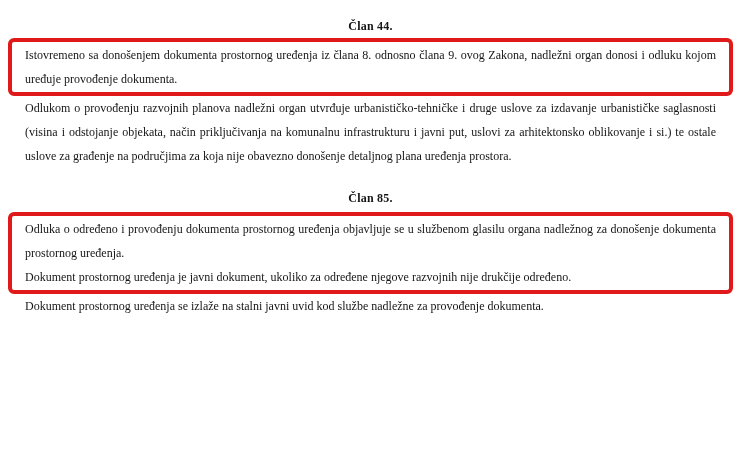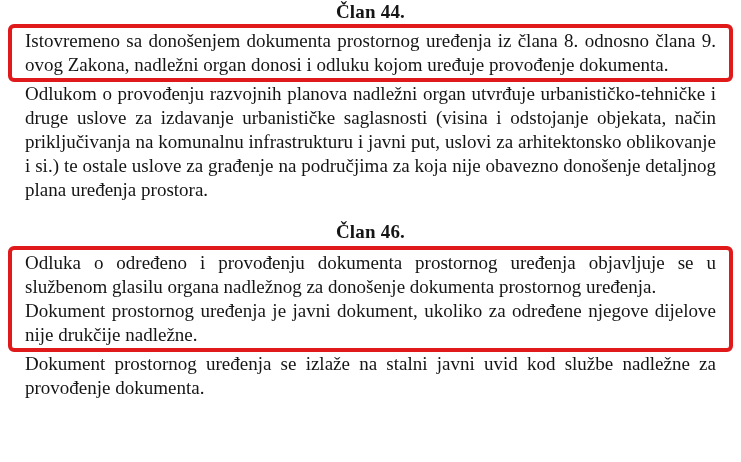--- a/index.html
+++ b/index.html
@@ -5,24 +5,25 @@
   html, body {
     margin: 0;
     padding: 0;
     background: #ffffff;
   }
   .page {
     position: relative;
     width: 741px;
     height: 462px;
     box-sizing: border-box;
+    padding-top: 14px;
     background: #ffffff;
     color: #151515;
     font-family: "Liberation Serif", "DejaVu Serif", serif;
-    font-size: 19px;
+    font-size: 12px;
     line-height: 24px;
     overflow: hidden;
     -webkit-font-smoothing: antialiased;
   }
   .heading {
     margin: 0 25px;
     text-align: center;
     font-weight: bold;
     letter-spacing: 0.2px;
   }
@@ -55,22 +56,22 @@
 <div class="page">
 
   <div class="heading">Član 44.</div>
 
   <div class="highlight-box">
     <p>Istovremeno sa donošenjem dokumenta prostornog uređenja iz člana 8. odnosno člana 9. ovog Zakona, nadležni organ donosi i odluku kojom uređuje provođenje dokumenta.</p>
   </div>
 
   <p class="para">Odlukom o provođenju razvojnih planova nadležni organ utvrđuje urbanističko-tehničke i druge uslove za izdavanje urbanističke saglasnosti (visina i odstojanje objekata, način priključivanja na komunalnu infrastrukturu i javni put, uslovi za arhitektonsko oblikovanje i si.) te ostale uslove za građenje na područjima za koja nije obavezno donošenje detaljnog plana uređenja prostora.</p>
 
-  <div class="heading heading-46">Član 46.</div>
+  <div class="heading heading-46">Član 85.</div>
 
   <div class="highlight-box">
     <p>Odluka o određeno i provođenju dokumenta prostornog uređenja objavljuje se u službenom glasilu organa nadležnog za donošenje dokumenta prostornog uređenja.</p>
-    <p>Dokument prostornog uređenja je javni dokument, ukoliko za određene njegove dijelove nije drukčije nadležne.</p>
+    <p>Dokument prostornog uređenja je javni dokument, ukoliko za određene njegove razvojnih nije drukčije određeno.</p>
   </div>
 
   <p class="para para-final">Dokument prostornog uređenja se izlaže na stalni javni uvid kod službe nadležne za provođenje dokumenta.</p>
 
 </div>
 
 </body></html>

